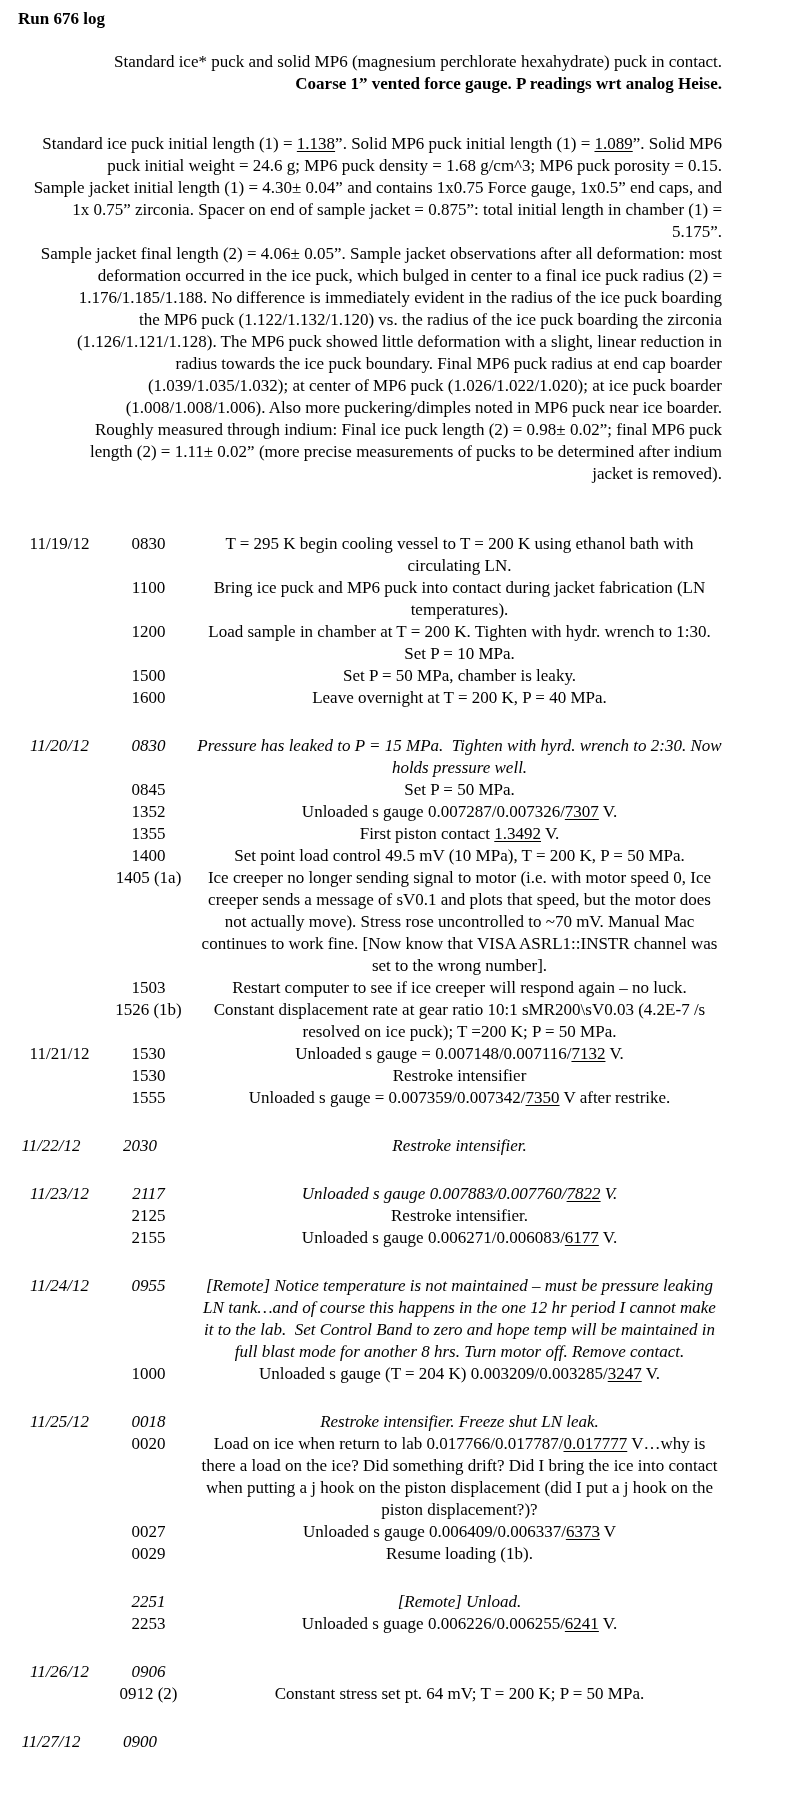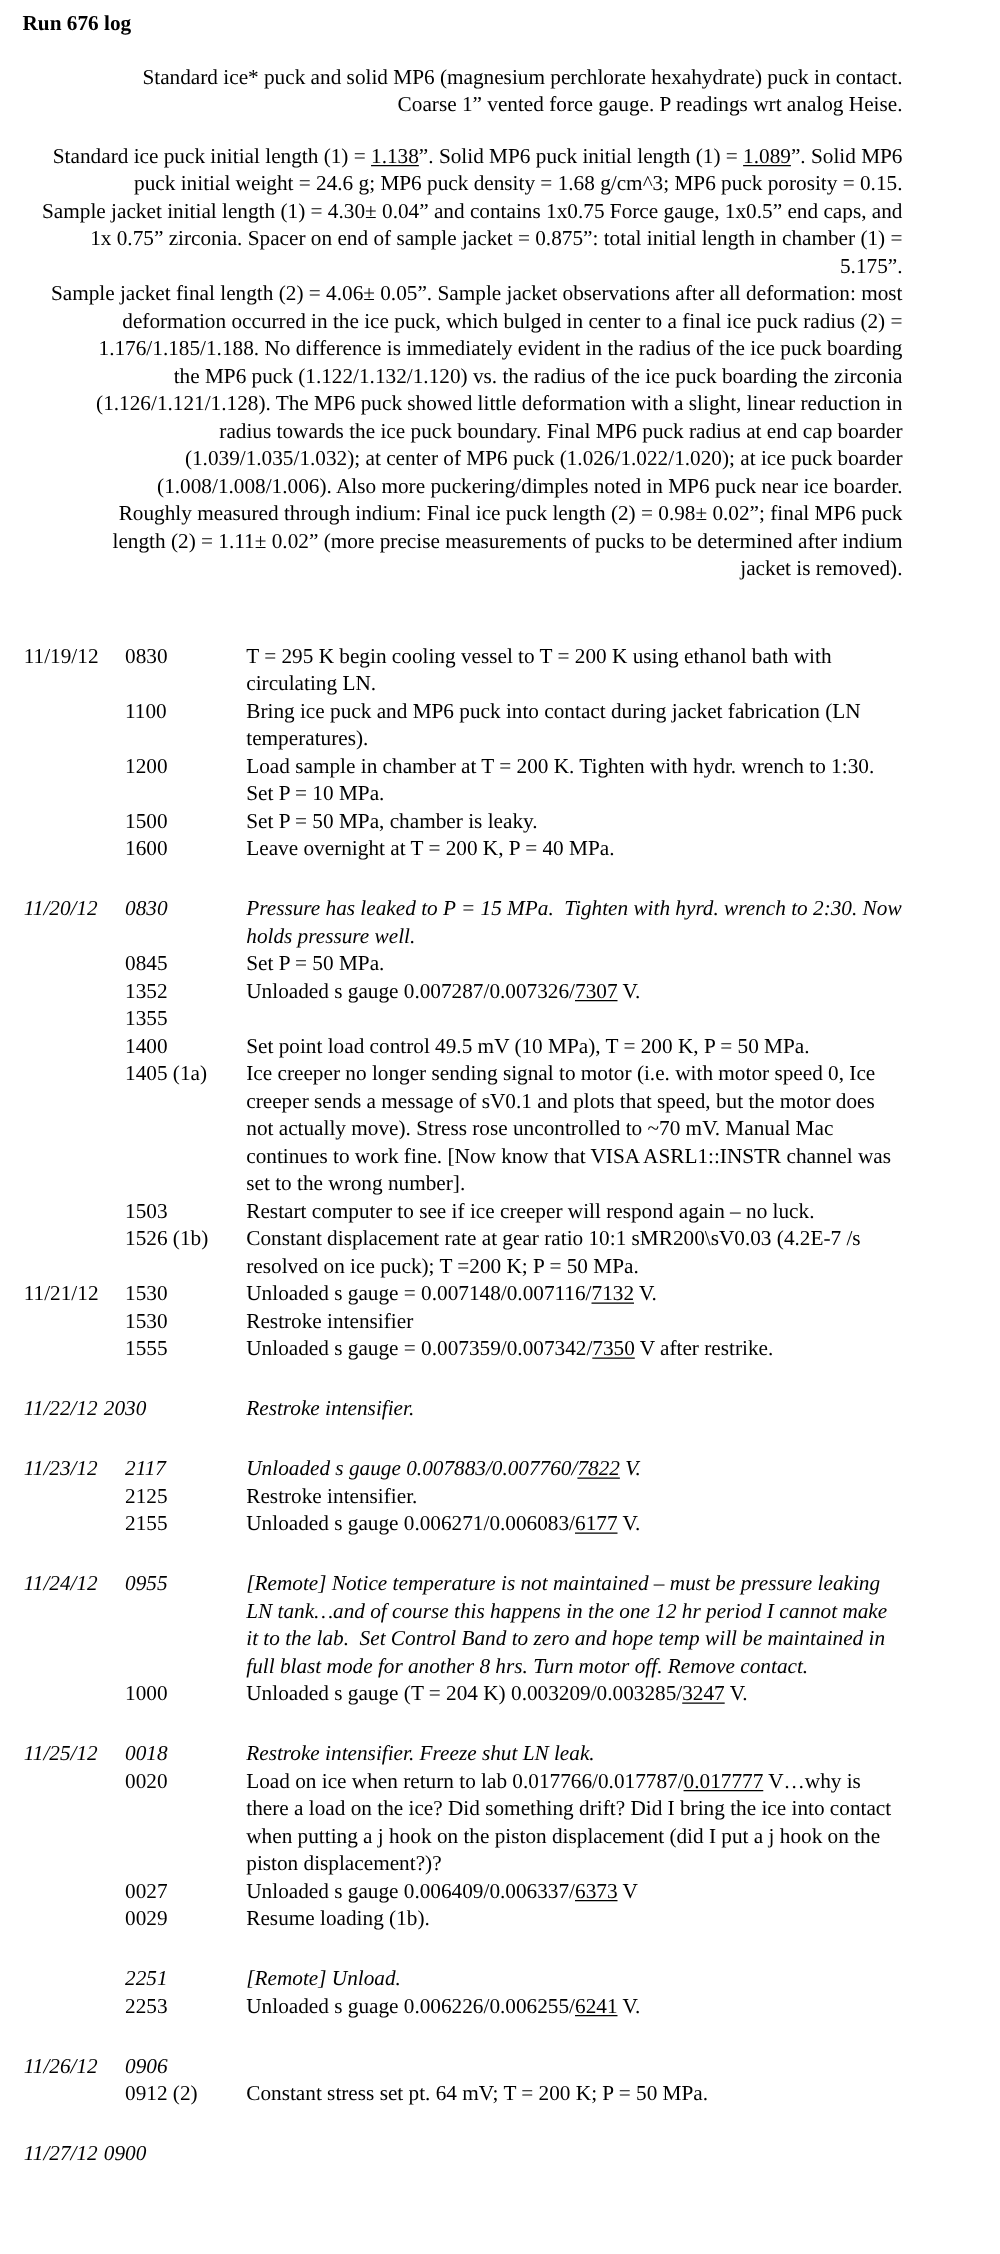--- a/index.html
+++ b/index.html
@@ -21,26 +21,26 @@
   }
   .doc-title {
     font-size: 17px;
     font-weight: bold;
     margin: 0 0 21px 0;
     line-height: 22px;
     font-family: Liberation Serif, serif;
   }
   
   .para { margin: 0; text-align: right; }
-  .p-indent { padding-left: 51px; }           
+  .p-indent { padding-left: 51px; font-weight: bold; }           
   .p-hang   { padding-left: 51px; text-indent: -51px; } 
-  .p-space  { margin-top: 19px; }             
+  .p-space  { margin-top: 38px; }             
   
   .log { margin-top: 48px; margin-left: 1px; }
-  .row { display: flex; align-items: flex-start; }
+  .row { display: flex; align-items: flex-start; text-align: center; }
   .row.gap { margin-top: 26px; font-style: italic; }
   .cell { flex: none; }
   .cell.date { width: 81px; white-space: nowrap; }
   .cell.time { width: 97px; white-space: nowrap; }
   .row.tight .cell.date { width: 64px; }      
   .row.tight .cell.time { width: 114px; }
   .cell.text { flex: 1 1 auto; white-space: pre-wrap; }
   u {
     text-decoration: underline;
     text-underline-offset: 2px;
@@ -112,20 +112,21 @@
 
       <div class="row">
         <div class="cell date"></div>
         <div class="cell time">1352</div>
         <div class="cell text">Unloaded s gauge 0.007287/0.007326/<u>7307</u> V.</div>
       </div>
 
       <div class="row">
         <div class="cell date"></div>
         <div class="cell time">1355</div>
+        <div class="cell text">First piston contact <u>1.3492</u> V.</div>
       </div>
 
       <div class="row">
         <div class="cell date"></div>
         <div class="cell time">1400</div>
         <div class="cell text">Set point load control 49.5 mV (10 MPa), T = 200 K, P = 50 MPa.</div>
       </div>
 
       <div class="row">
         <div class="cell date"></div>

